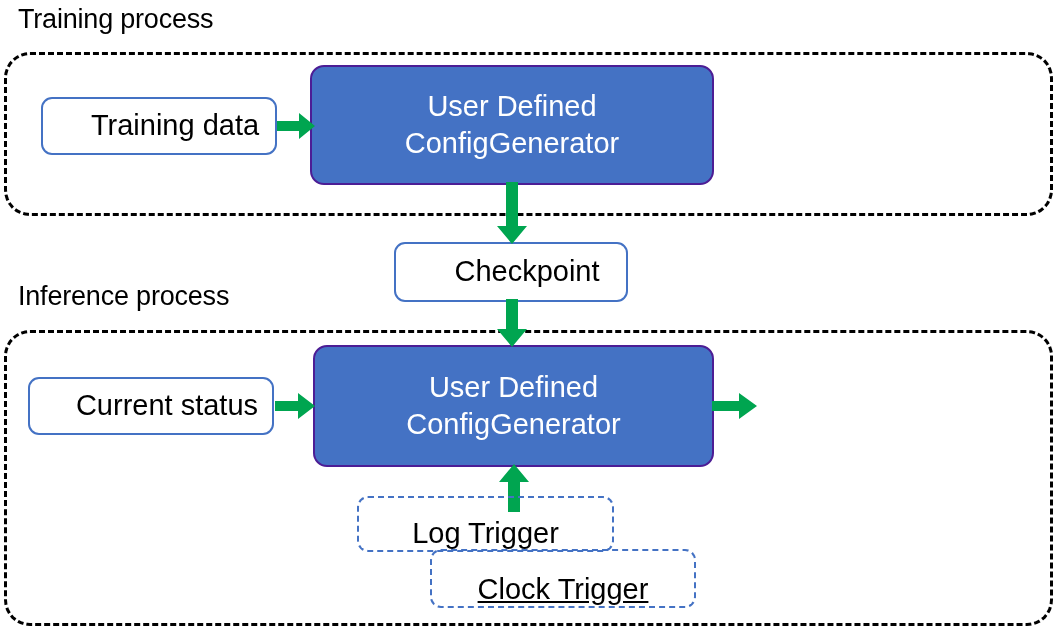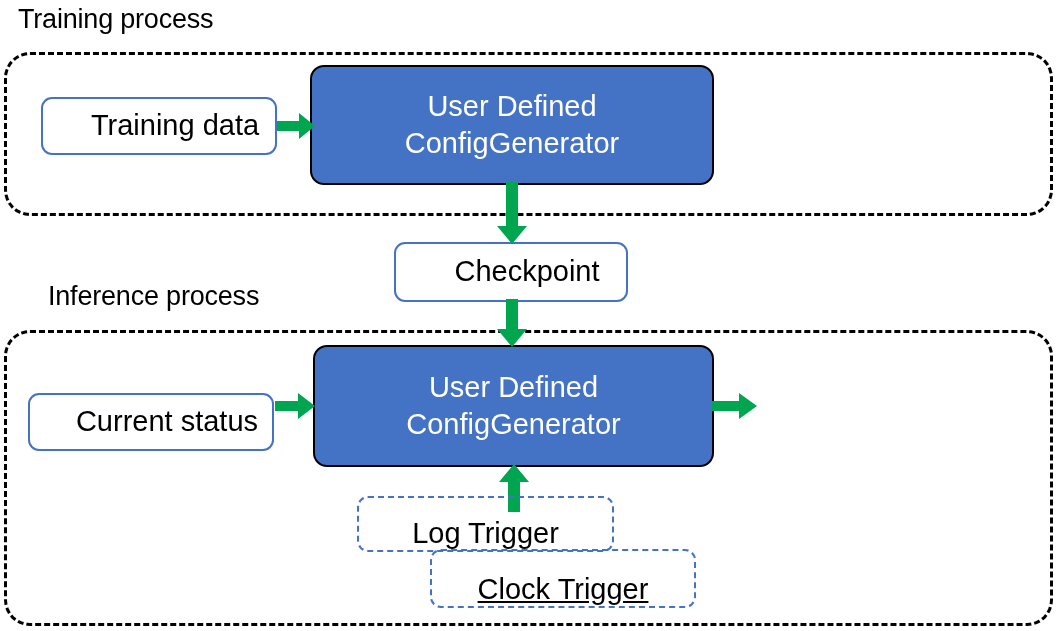--- a/index.html
+++ b/index.html
@@ -23,21 +23,21 @@
   
   .section-label {
     position: absolute;
     font-size: 27px;
     line-height: 1;
     color: #000000;
     white-space: nowrap;
     letter-spacing: -0.2px;
   }
   #training-label  { left: 18px;  top: 6px;  }
-  #inference-label { left: 18px;  top: 283px; margin-left: 30px; }
+  #inference-label { left: 18px;  top: 283px; }
 
   
   .group-container {
     position: absolute;
     border: 3px dashed #000000;
     border-radius: 26px;
     background: transparent;
     box-sizing: border-box;
   }
   #training-container  { left: 4px;  top: 52px;  width: 1049px; height: 164px; }
@@ -54,29 +54,29 @@
     align-items: center;
     justify-content: center;
     color: #000000;
     font-size: 29px;
     line-height: 1.1;
     white-space: nowrap;
     padding-left: 32px;
   }
   #training-data-box { left: 41px;  top: 97px;  width: 236px; height: 58px; }
   #checkpoint-box    { left: 394px; top: 242px; width: 234px; height: 60px; }
-  #current-status-box{ left: 28px;  top: 393px; width: 246px; height: 58px; }
+  #current-status-box{ left: 28px;  top: 377px; width: 246px; height: 58px; }
   #output-config-box { left: 755px; top: 376px; width: 256px; height: 58px; }
 
   
   .process-box {
     position: absolute;
     box-sizing: border-box;
     background: #4472C4;
-    border: 2px solid #000000;
+    border: 2px solid #4c1d95;
     border-radius: 14px;
     display: flex;
     flex-direction: column;
     align-items: center;
     justify-content: center;
     color: #ffffff;
     font-size: 29px;
     line-height: 1.28;
     text-align: center;
     white-space: nowrap;

